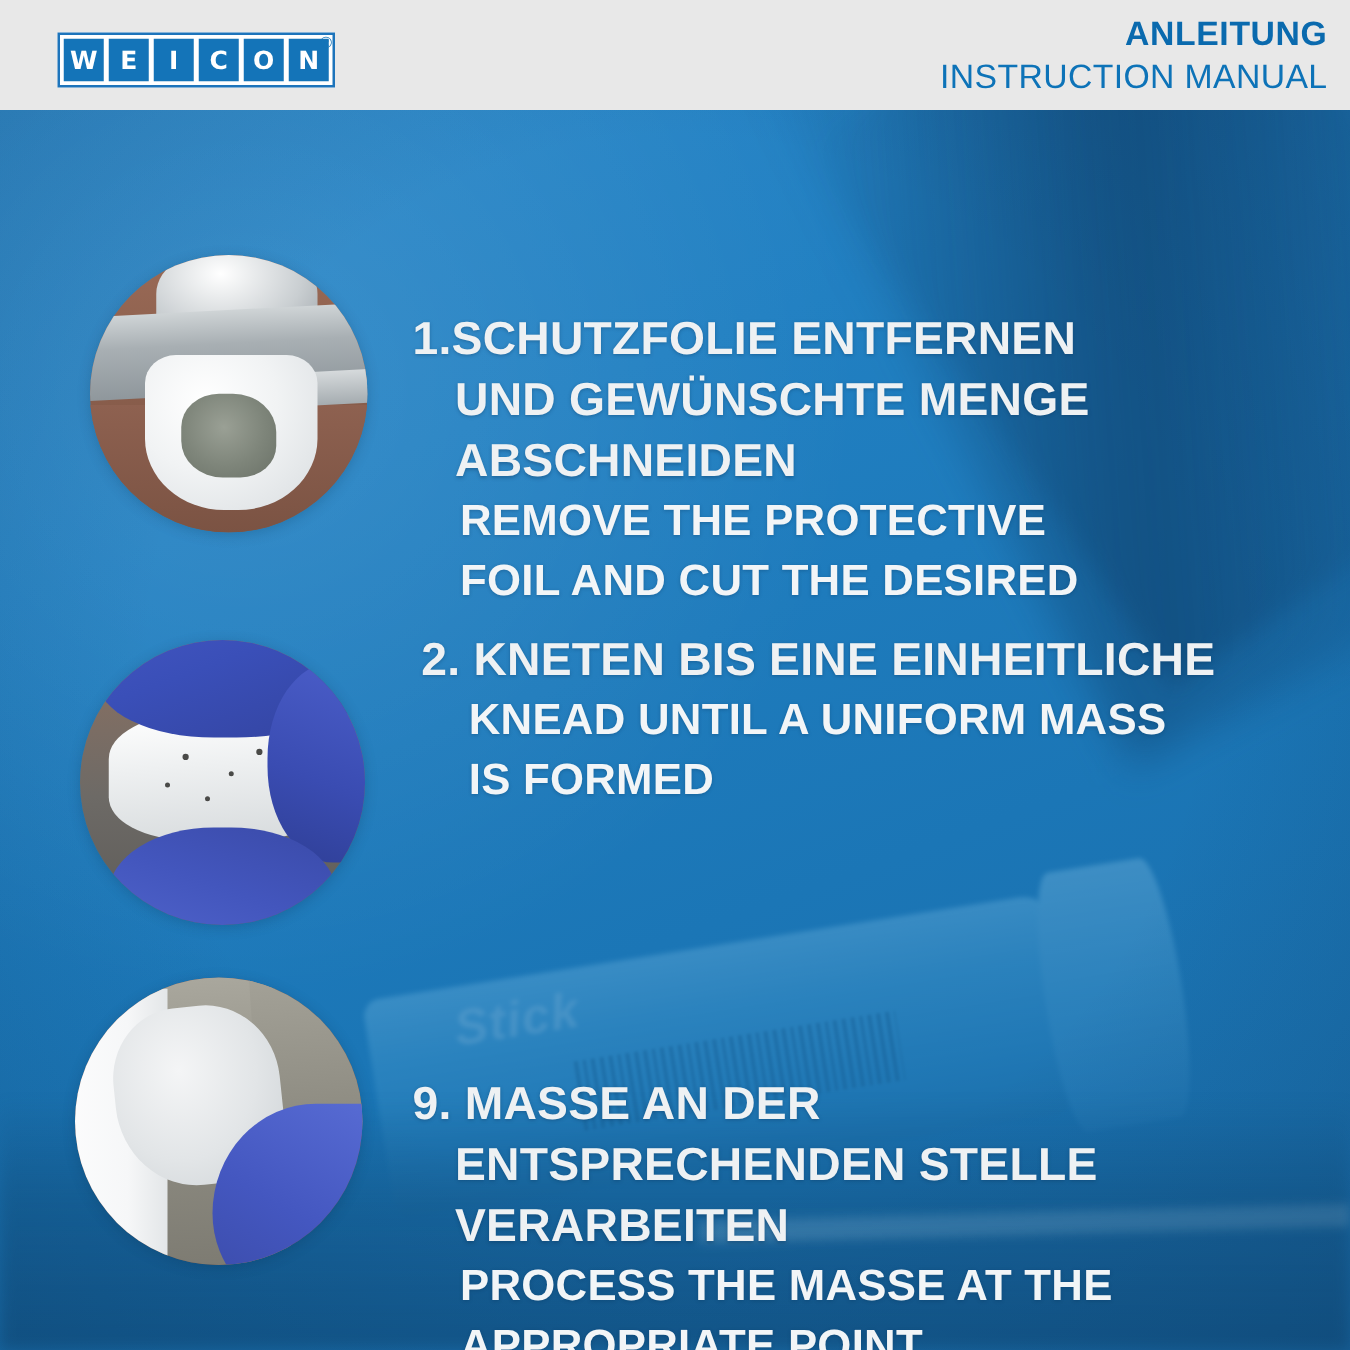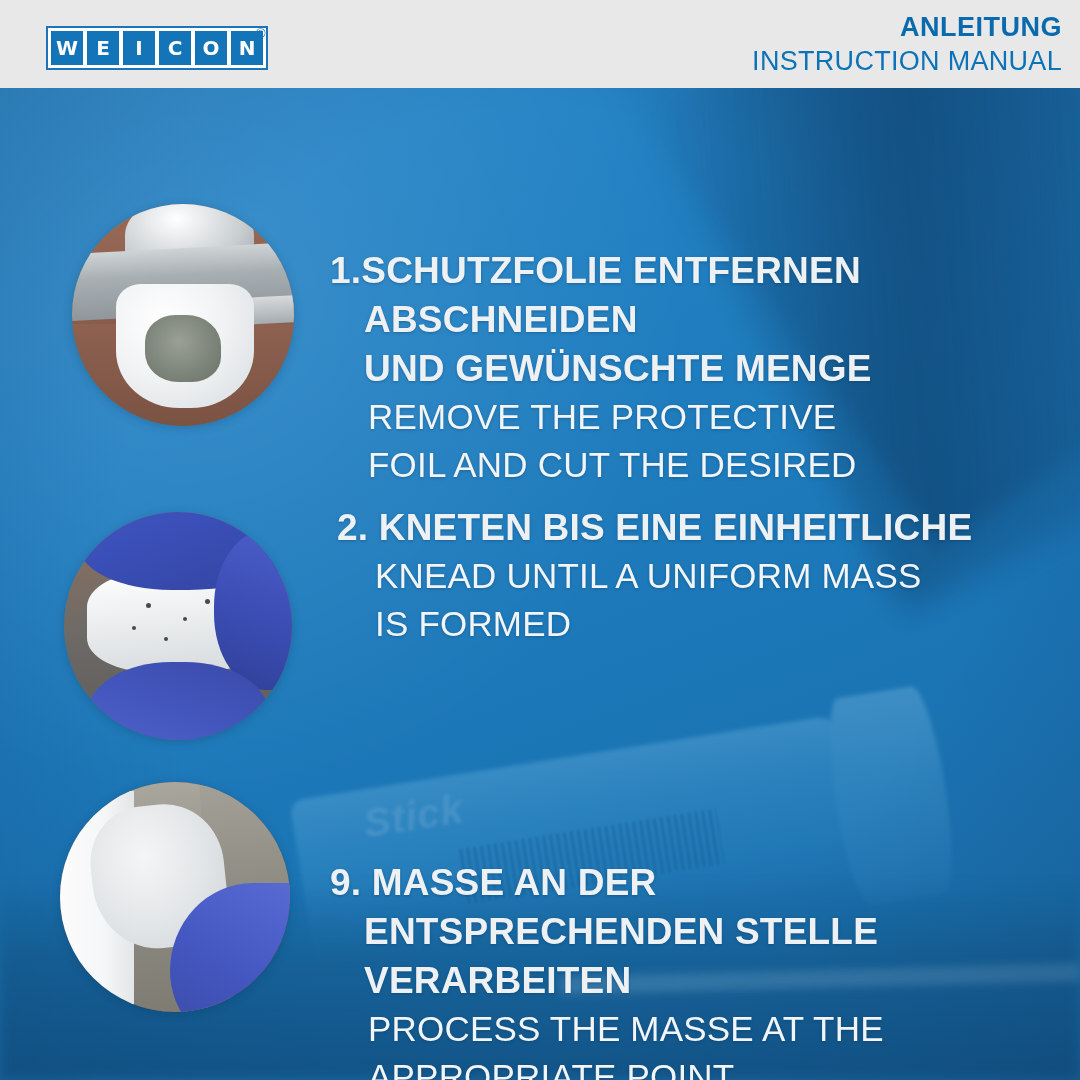--- a/index.html
+++ b/index.html
@@ -179,21 +179,21 @@
   
   .txt{position:absolute;}
   .line-de{
     color:#eef1f3;font-weight:bold;
     font-size:37px;line-height:49px;letter-spacing:0.2px;
     font-family:"Liberation Sans",sans-serif;
     text-shadow:0 1px 3px rgba(8,46,82,0.35);
     margin:0;white-space:nowrap;
   }
   .line-en{
-    color:#f2f5f7;font-weight:400;
+    color:#f2f5f7;font-weight:700;
     font-size:35px;line-height:48px;letter-spacing:0.2px;
     font-family:"Liberation Sans",sans-serif;
     text-shadow:0 1px 3px rgba(8,46,82,0.30);
     margin:0;white-space:nowrap;
   }
   .ind{padding-left:34px;}
   .ind-en{padding-left:38px;}
 </style>
 </head>
 <body>
@@ -240,22 +240,22 @@
           <div class="t1-brick"></div>
           <div class="t1-dome"></div>
           <div class="t1-knife"></div>
           <div class="t1-knife2"></div>
           <div class="t1-stick"></div>
           <div class="t1-core"></div>
         </div>
 
         <div class="txt" style="left:330px;top:158px;">
           <p class="line-de">1.SCHUTZFOLIE ENTFERNEN</p>
+          <p class="line-de ind">UND GEWÜNSCHTE MENGE</p>
           <p class="line-de ind">ABSCHNEIDEN</p>
-          <p class="line-de ind">UND GEWÜNSCHTE MENGE</p>
           <p class="line-en ind-en">REMOVE THE PROTECTIVE</p>
           <p class="line-en ind-en">FOIL AND CUT THE DESIRED</p>
         </div>
       </div>
 
       <div class="step">
         <div class="thumb" style="left:64px;top:424px;width:228px;height:228px;">
           <div class="t2-bg"></div>
           <div class="t2-mass"></div>
           <div class="t2-glove-top"></div>

